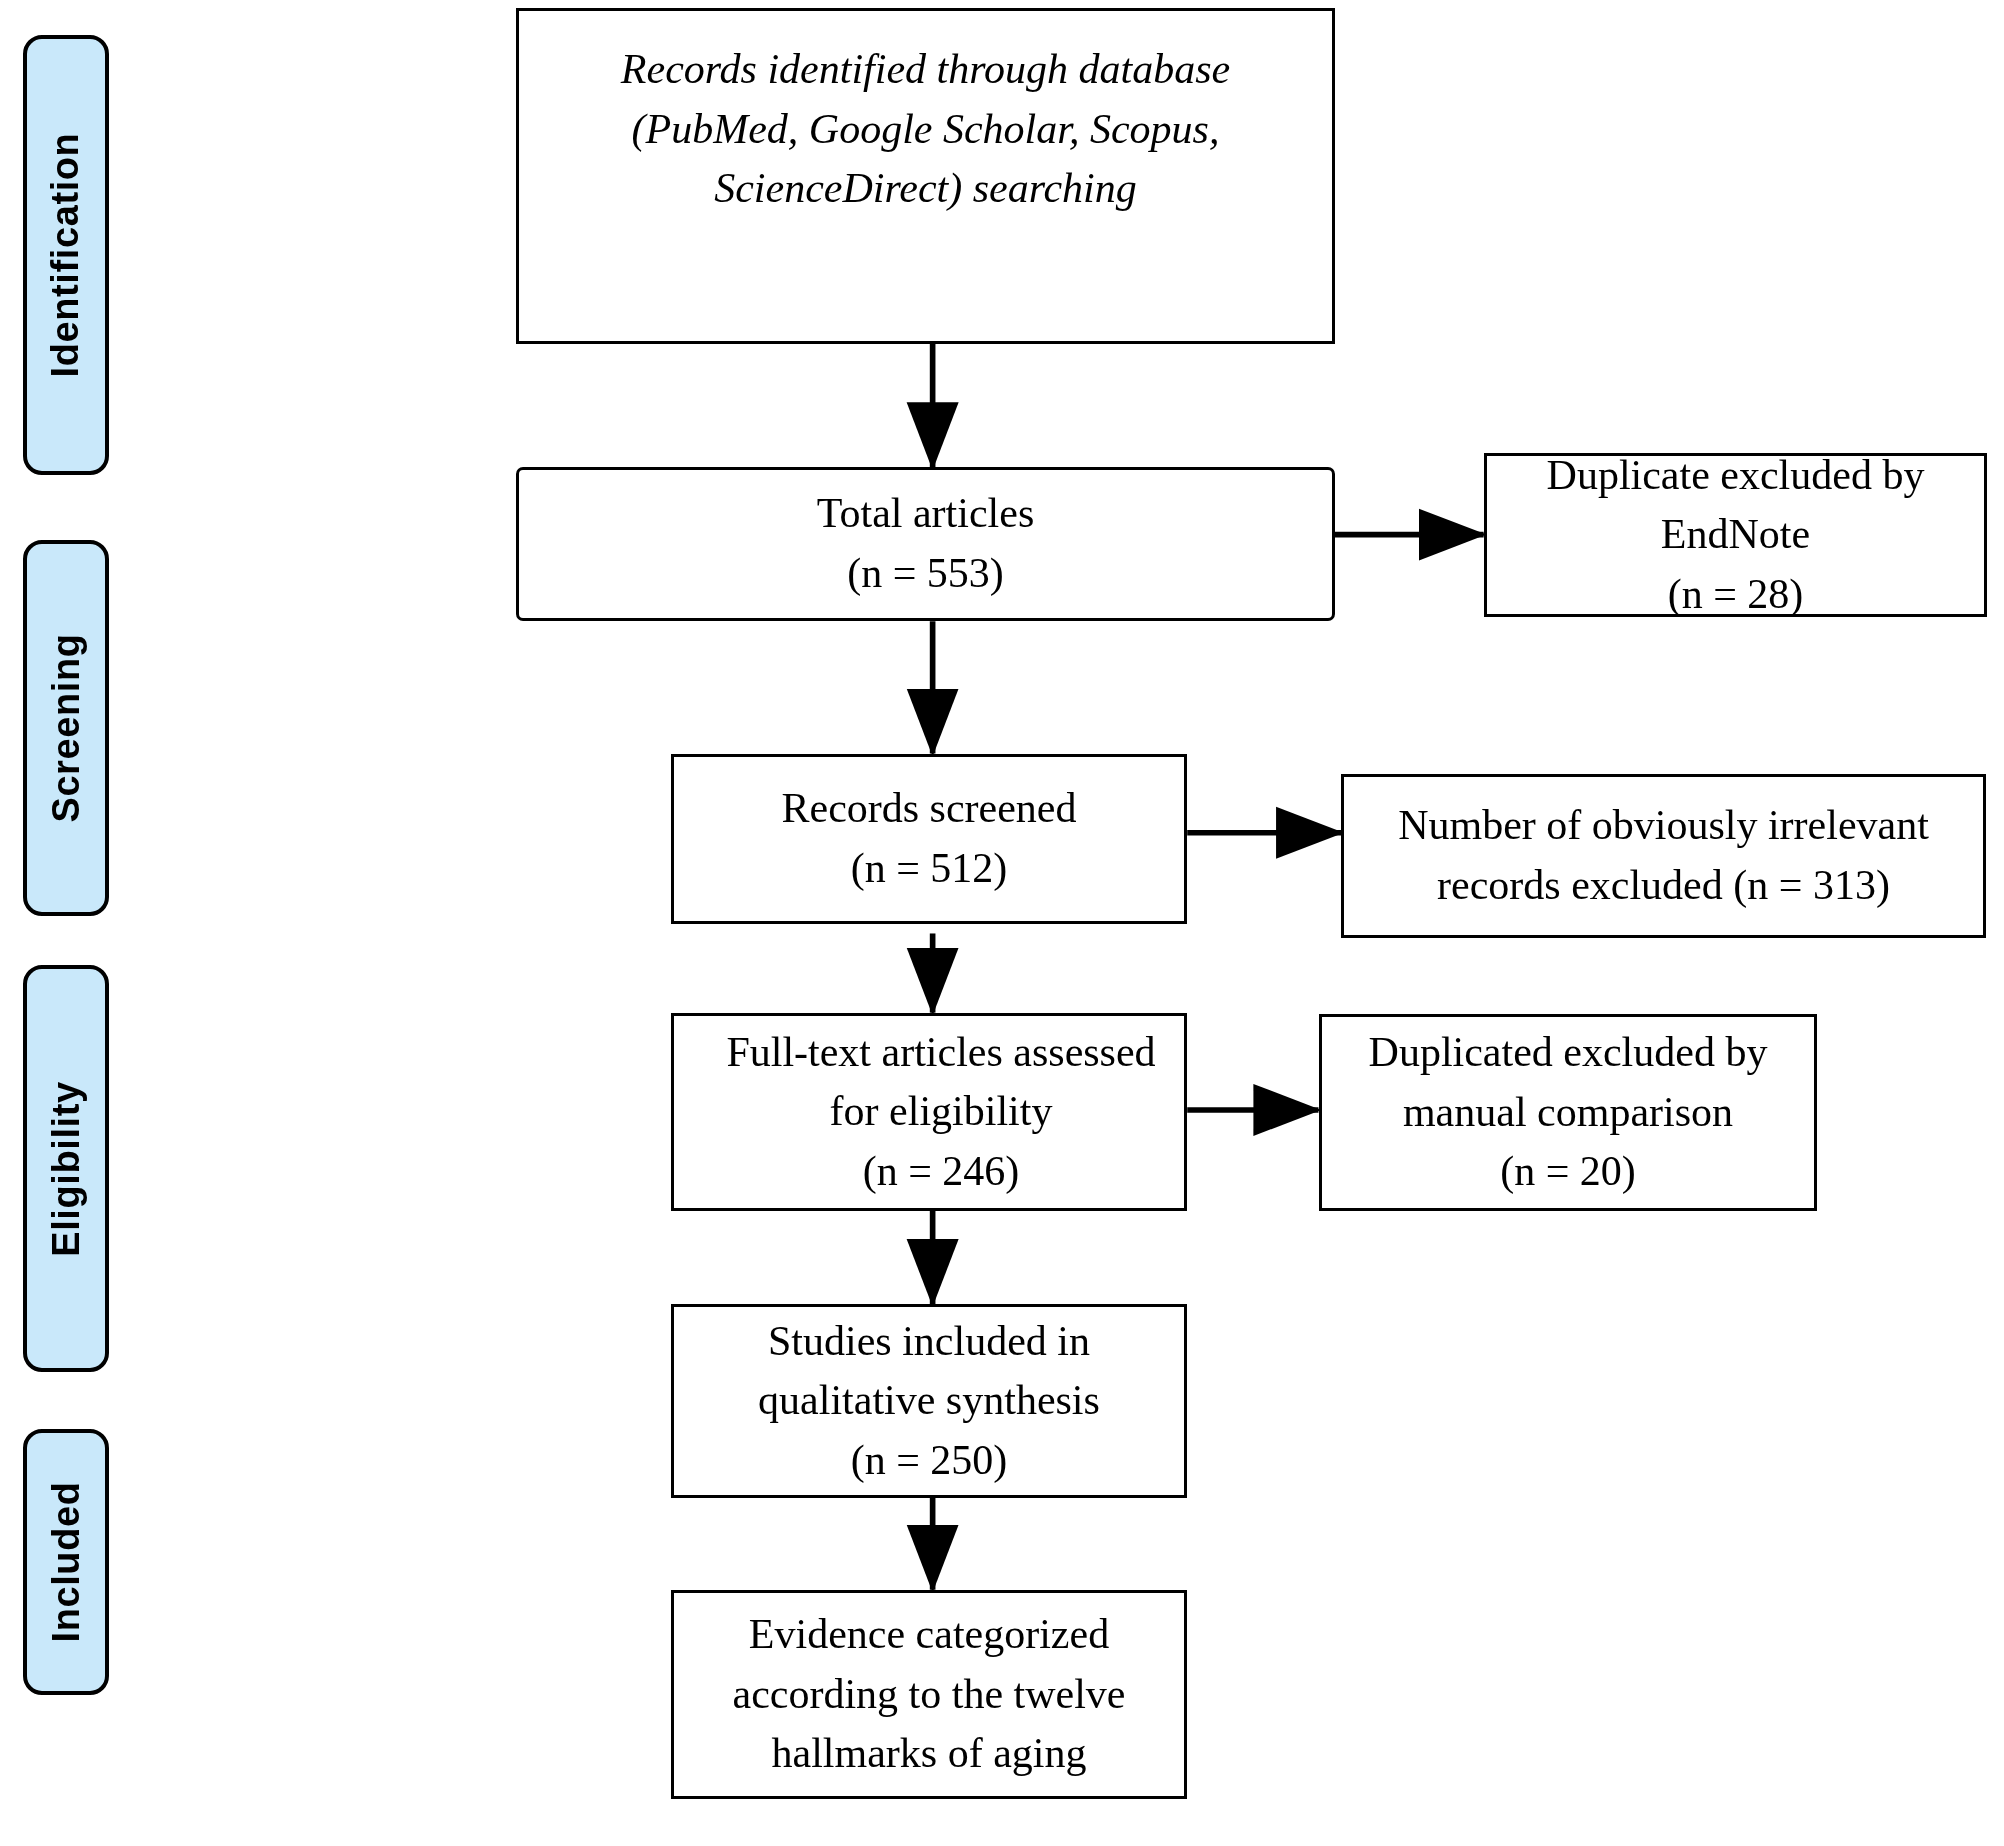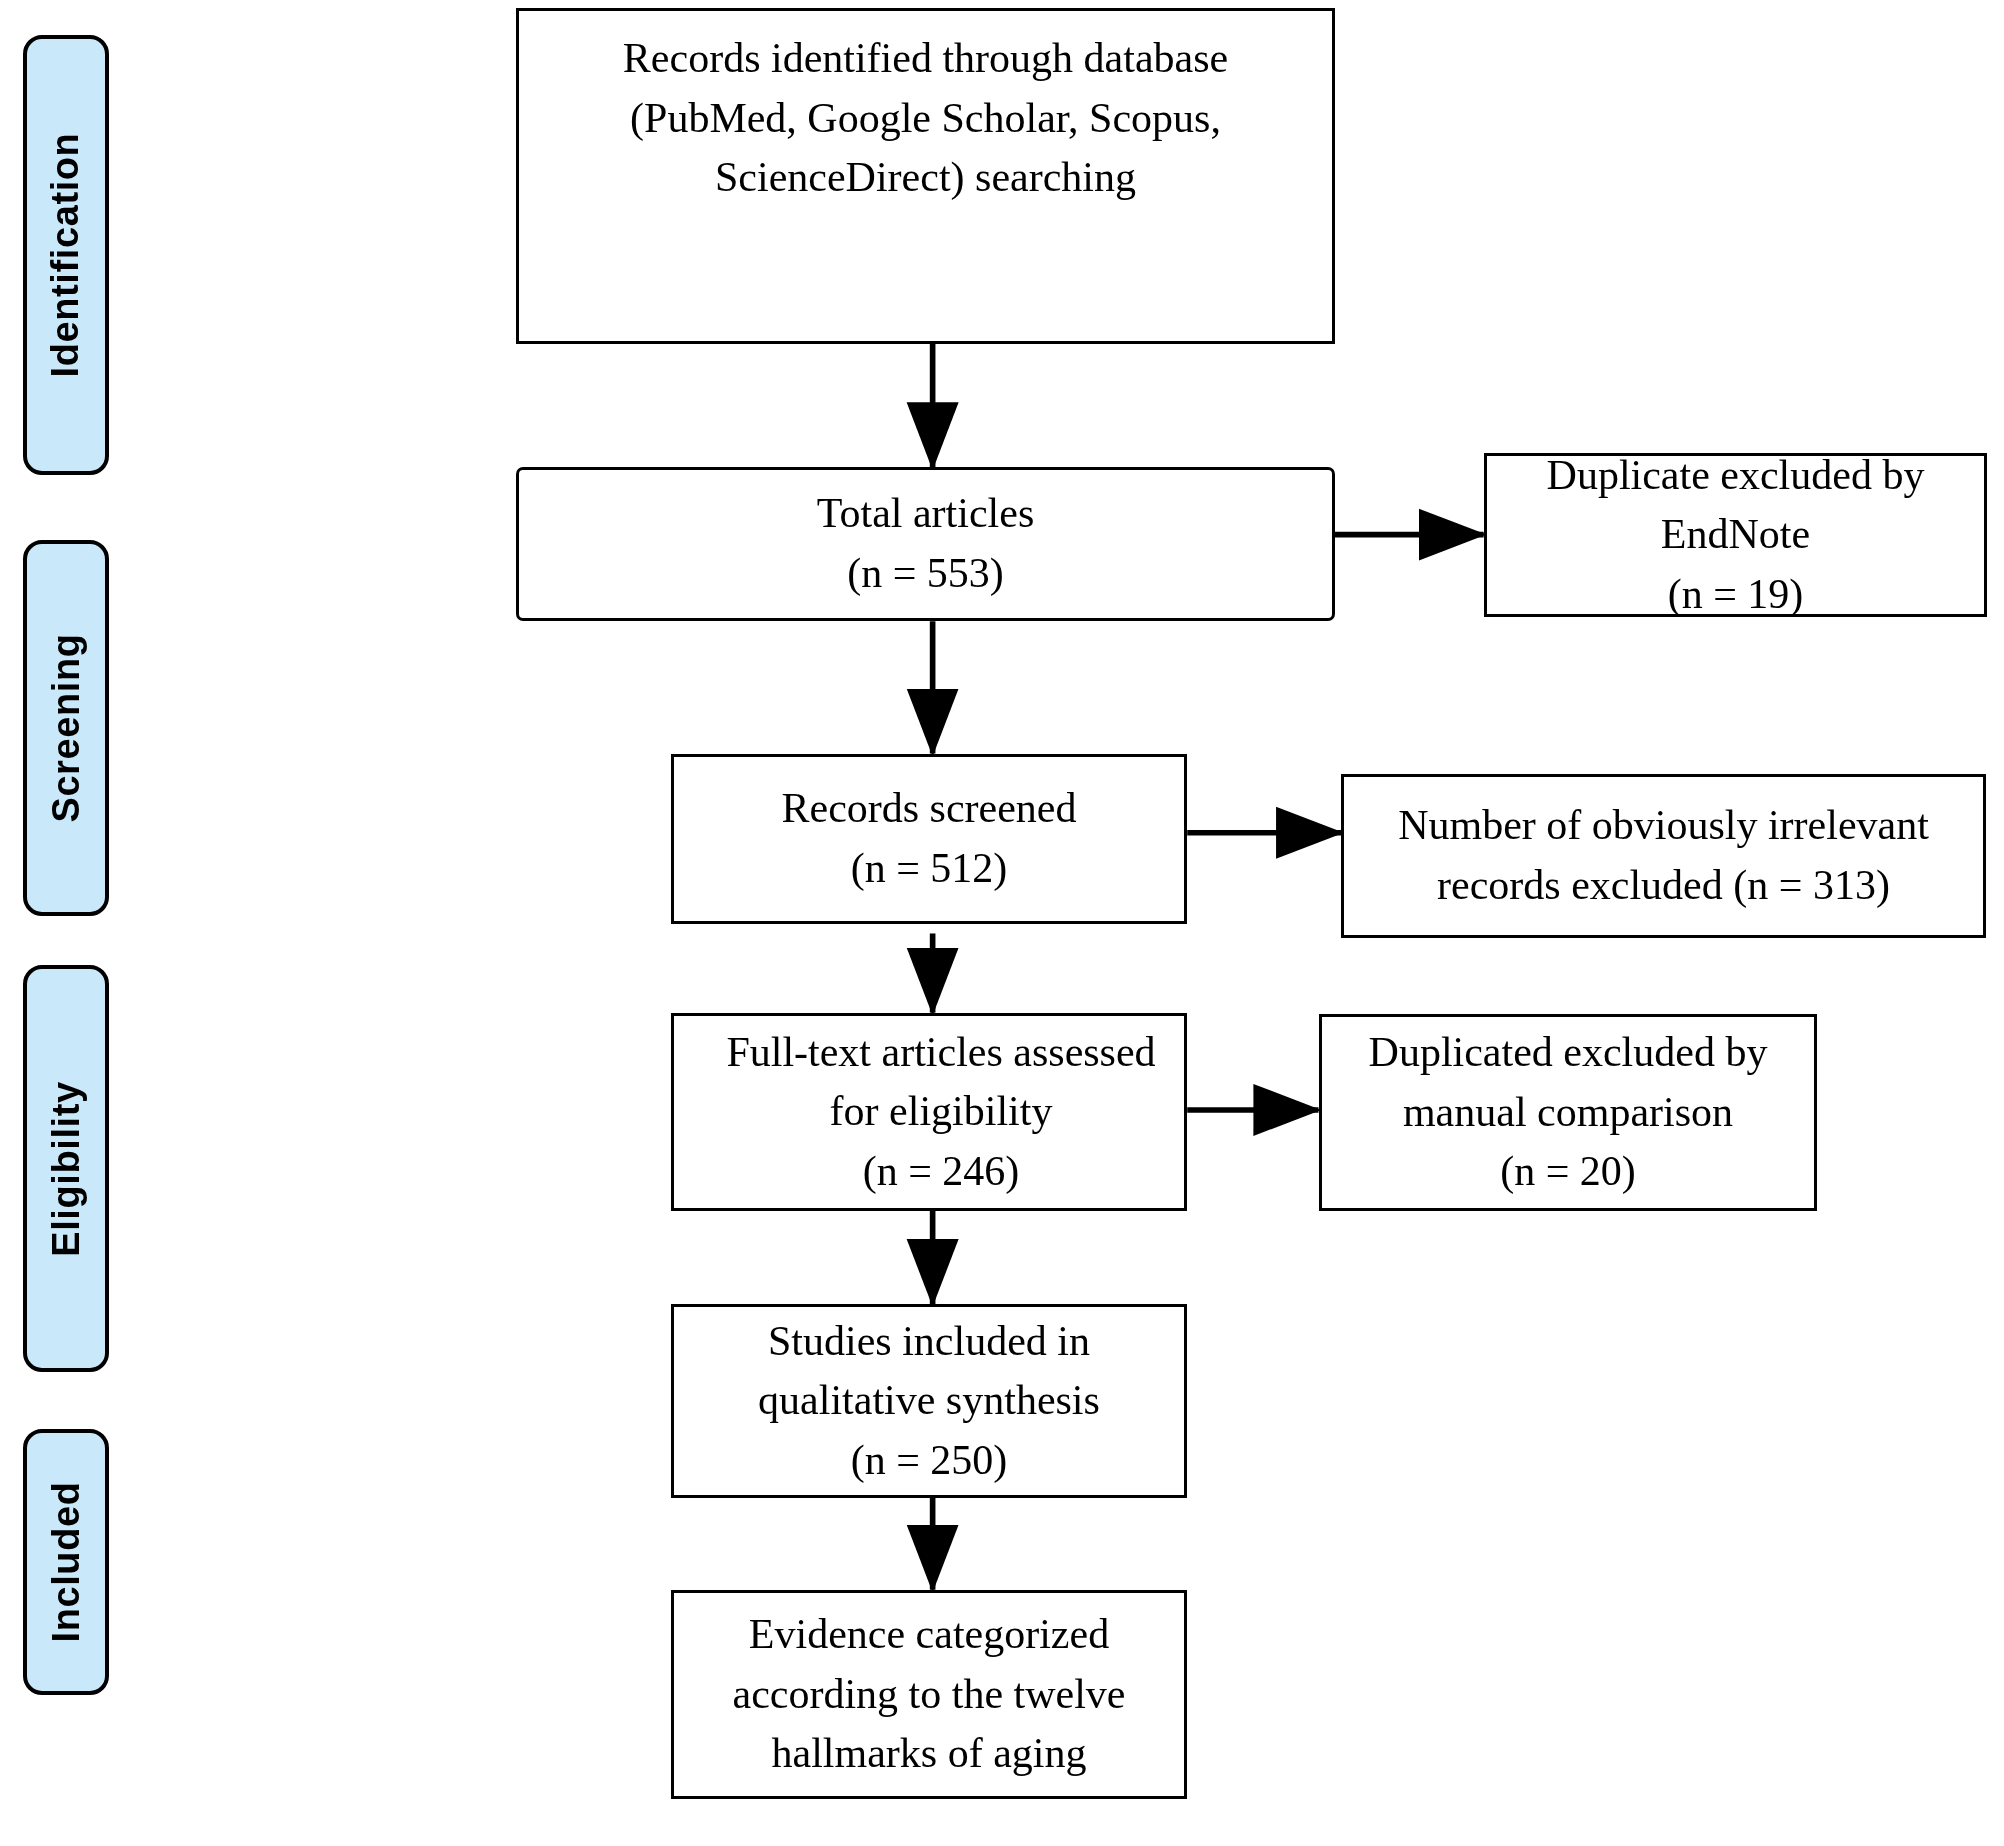--- a/index.html
+++ b/index.html
@@ -64,21 +64,21 @@
   .flow-box.align-center { align-items: center; }
   .box-text {
     font-family: "Liberation Serif", serif;
     font-size: 42px;
     line-height: 1.42;
     color: #000000;
     text-align: center;
     padding: 0 14.7px;
     white-space: pre-line;
   }
-  .box-text.pad-top { padding-top: 18px; }
+  .box-text.pad-top { padding-top: 29px; font-style: italic; }
 </style>
 </head>
 <body>
 
 <div id="diagram">
 
   <svg class="canvas" viewBox="0 0 3543 3263">
     <defs>
       <marker id="arrowhead" markerWidth="14" markerHeight="14" refX="11.5" refY="5" orient="auto" markerUnits="strokeWidth">
         <polygon points="0,0.4 12,5 0,9.6" fill="#000000"></polygon>
@@ -125,21 +125,21 @@
   </div>
 
   <div class="flow-box align-center" style="left:516px; top:467px; width:819px; height:154px;border-radius:7px;">
     <div class="box-text">Total articles
 (n = 553)</div>
   </div>
 
   <div class="flow-box align-center" style="left:1484px; top:453px; width:503px; height:164px;">
     <div class="box-text">Duplicate excluded by
 EndNote
-(n = 19)</div>
+(n = 28)</div>
   </div>
 
   <div class="flow-box align-center" style="left:671px; top:754px; width:516px; height:170px;">
     <div class="box-text">Records screened
 (n = 512)</div>
   </div>
 
   <div class="flow-box align-center" style="left:1341px; top:774px; width:645px; height:164px;">
     <div class="box-text">Number of obviously irrelevant
 records excluded (n = 313)</div>

